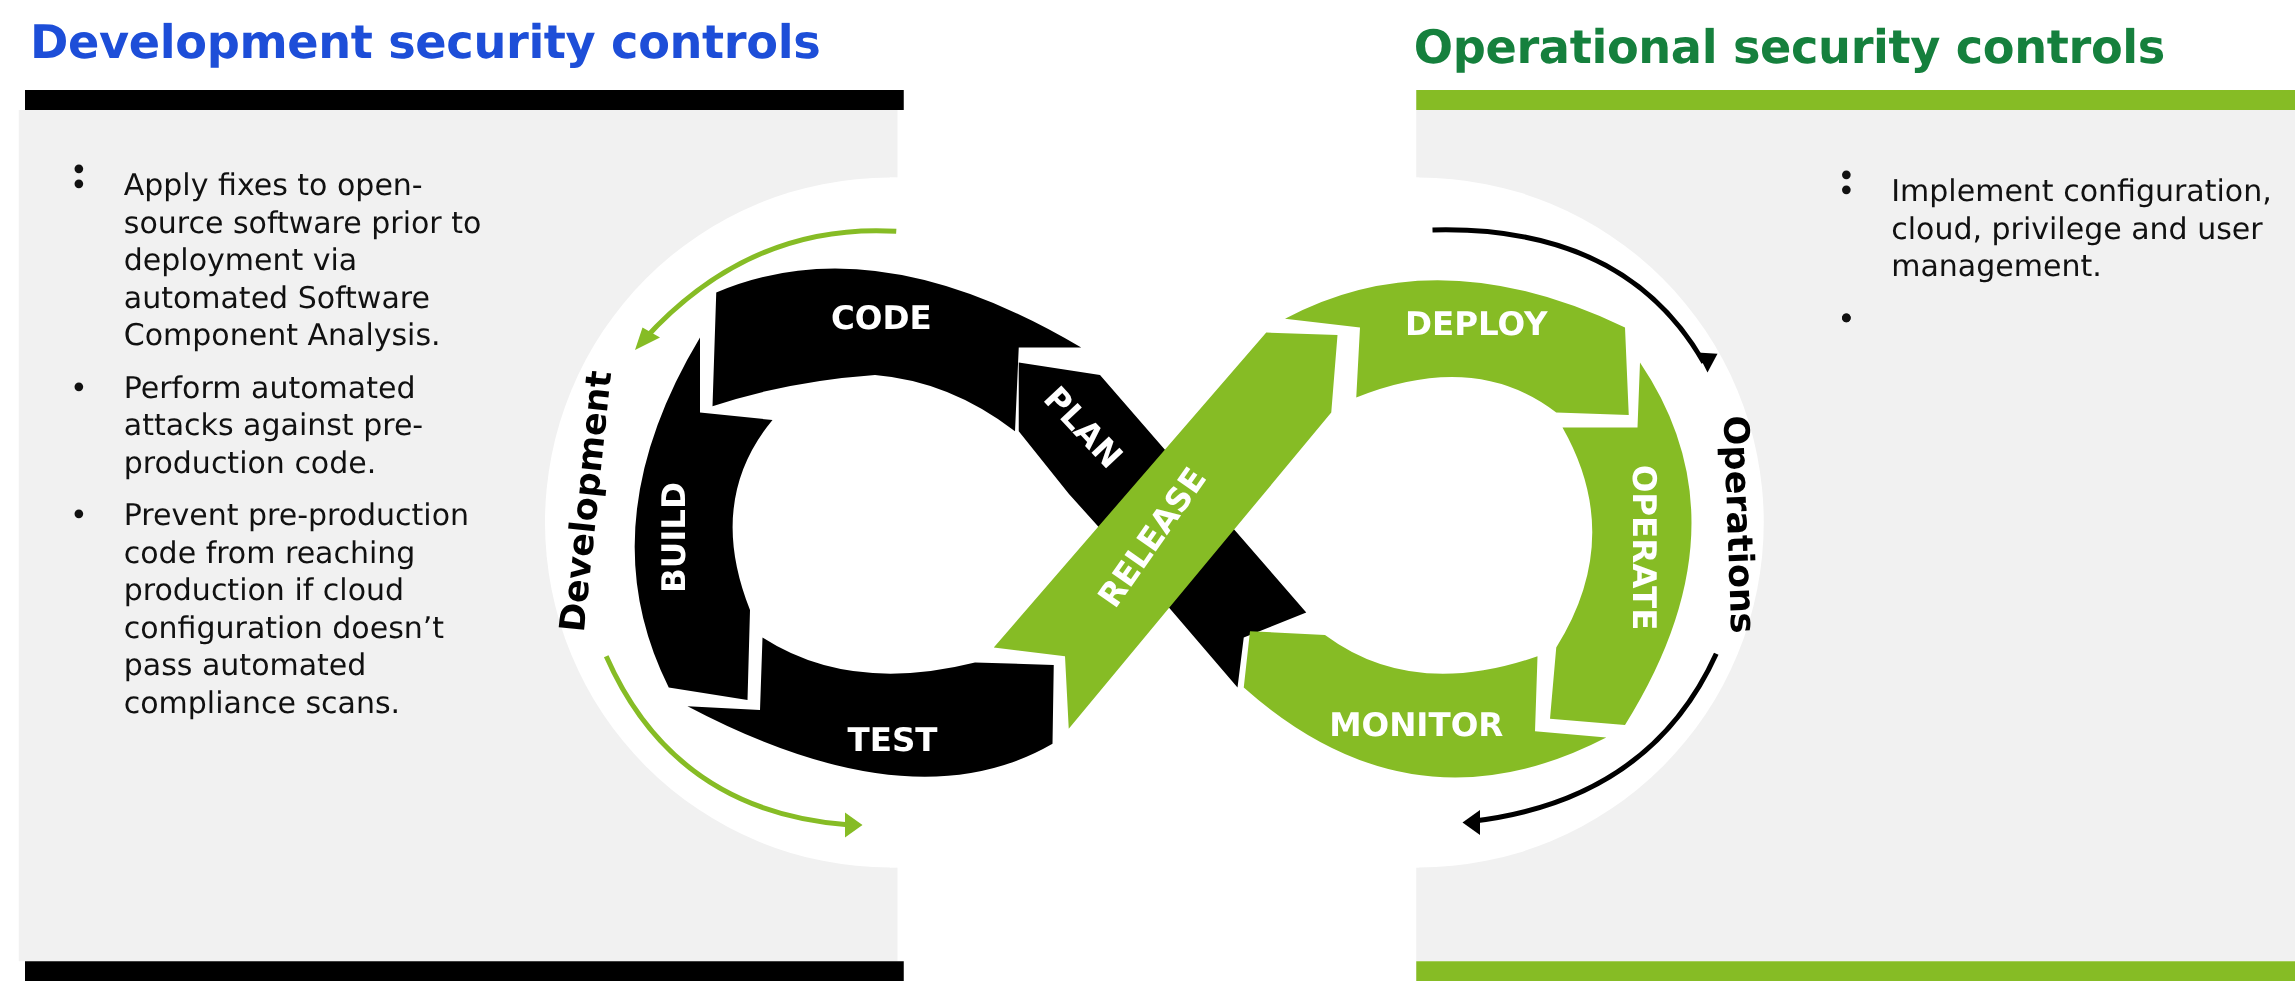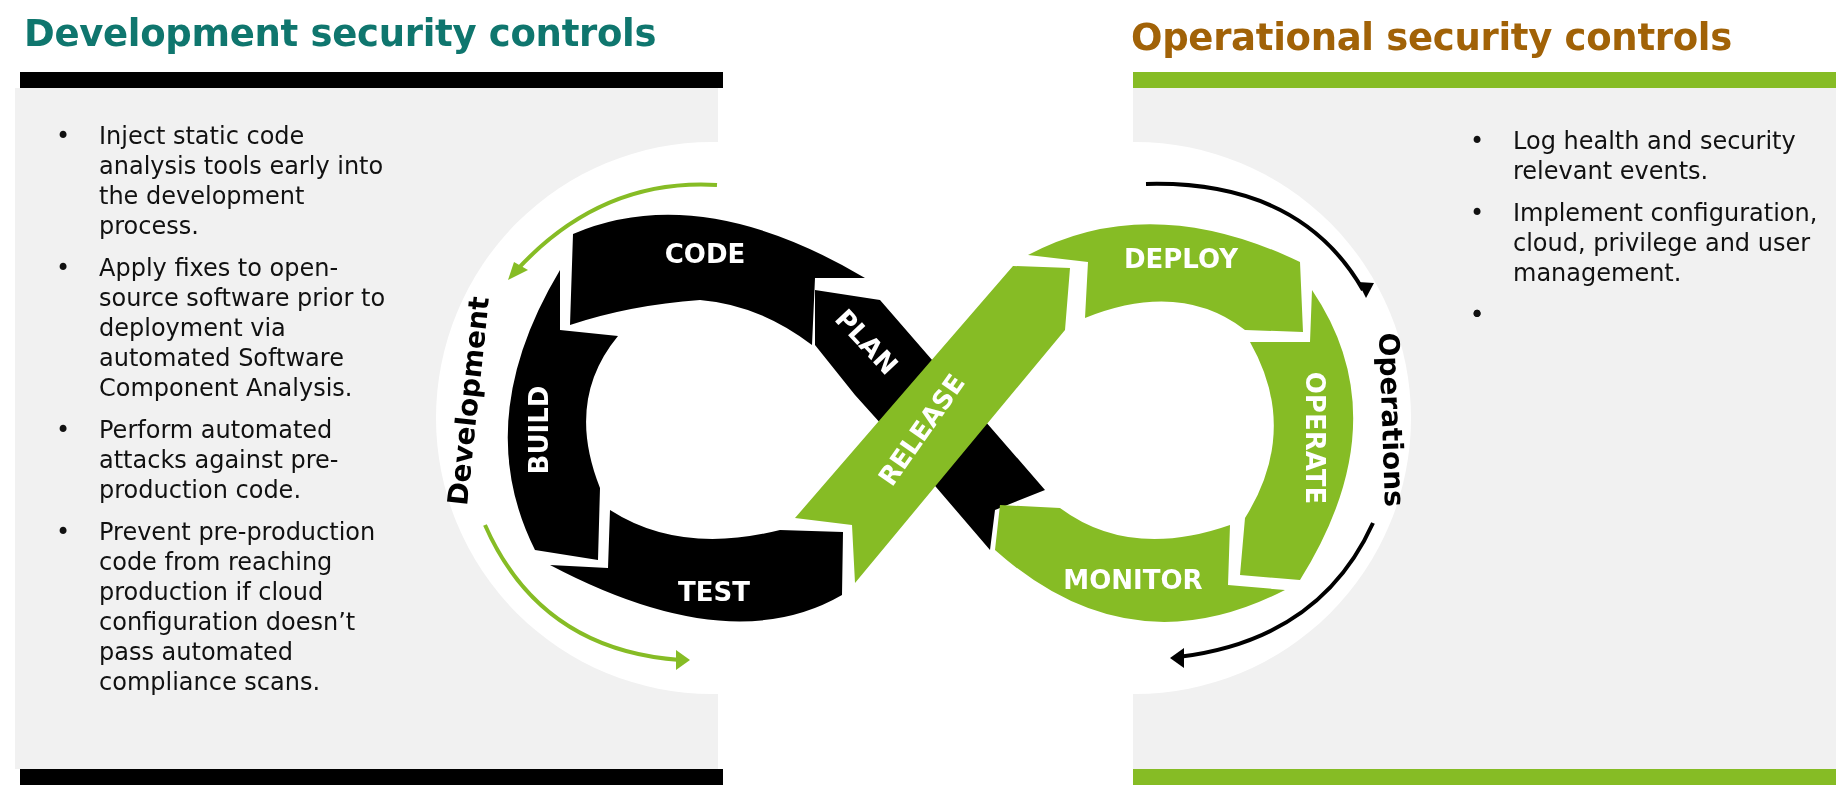--- a/index.html
+++ b/index.html
@@ -7,22 +7,22 @@
     width: 1836px; height: 785px; position: relative; overflow: hidden;
     background: #ffffff;
     font-family: "Liberation Sans", "DejaVu Sans", sans-serif;
     color: #000;
   }
   .title {
     position: absolute; font-weight: bold; font-size: 37px; letter-spacing: -0.3px;
     white-space: nowrap; margin: 0;
     font-family: "DejaVu Sans", sans-serif;
   }
-  #dev-title { left: 24px; top: 12px; color: #0f766e; }
-  #ops-title { left: 1131px; top: 16px; color: #a16207; }
+  #dev-title { left: 24px; top: 12px; color: #1d4ed8; }
+  #ops-title { left: 1131px; top: 16px; color: #15803d; }
 
   .bar { position: absolute; height: 16px; }
   #dev-bar-top { left: 20px; top: 72px; width: 703px; background: #000; }
   #dev-bar-bottom { left: 20px; top: 769px; width: 703px; background: #000; }
   #ops-bar-top { left: 1133px; top: 72px; width: 703px; background: #86bc25; }
   #ops-bar-bottom { left: 1133px; top: 769px; width: 703px; background: #86bc25; }
 
   .panel { position: absolute; background: #f1f1f1; }
   #dev-panel { left: 15px; top: 88px; width: 703px; height: 681px; }
   #ops-panel { left: 1133px; top: 88px; width: 703px; height: 681px; }
@@ -89,24 +89,24 @@
   <text class="stage-label" x="0" y="0" text-anchor="middle" transform="translate(929,435) rotate(-55)">RELEASE</text>
   <text class="stage-label" x="1181" y="268" text-anchor="middle">DEPLOY</text>
   <text class="stage-label" x="0" y="0" text-anchor="middle" transform="translate(1306,438) rotate(90)">OPERATE</text>
   <text class="stage-label" x="1133" y="589" text-anchor="middle">MONITOR</text>
 
   <text class="side-label" x="0" y="0" text-anchor="middle" transform="translate(478,402) rotate(-84)">Development</text>
   <text class="side-label" x="0" y="0" text-anchor="middle" transform="translate(1382,420) rotate(88)">Operations</text>
 </svg>
 
 <ul class="bullets" id="dev-list">
-  <li><span class="dot">•</span><span>Inject static code analysis tools early into the development process.</span></li>
+  <li><span class="dot">•</span></li>
   <li><span class="dot">•</span><span>Apply fixes to open-source software prior to deployment via automated Software Component Analysis.</span></li>
   <li><span class="dot">•</span><span>Perform automated attacks against pre-production code.</span></li>
   <li><span class="dot">•</span><span>Prevent pre-production code from reaching production if cloud configuration doesn’t pass automated compliance scans.</span></li>
 </ul>
 
 <ul class="bullets" id="ops-list">
-  <li><span class="dot">•</span><span>Log health and security relevant events.</span></li>
+  <li><span class="dot">•</span></li>
   <li><span class="dot">•</span><span>Implement configuration, cloud, privilege and user management.</span></li>
   <li><span class="dot">•</span></li>
   <li><span class="dot">•</span></li>
 </ul>
 
 </body></html>

